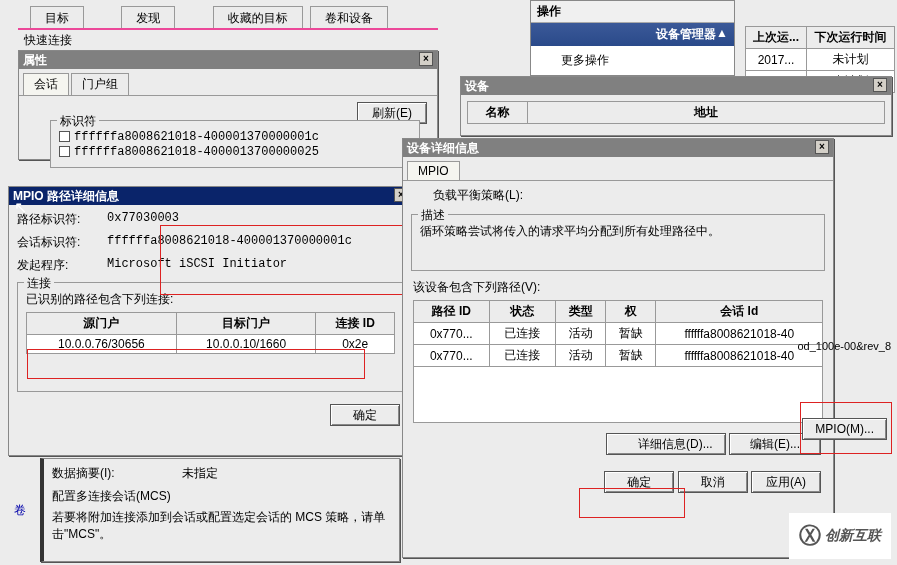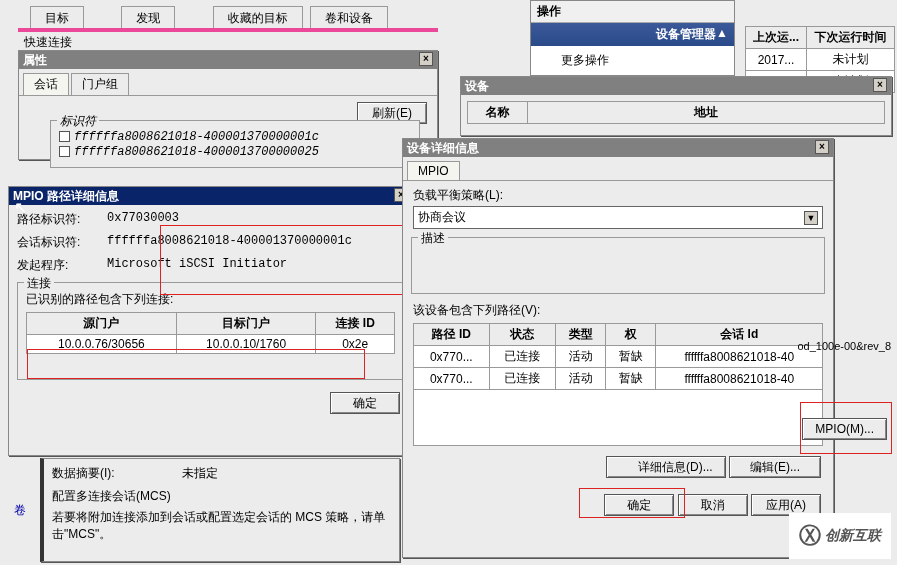--- a/index.html
+++ b/index.html
@@ -127,21 +127,21 @@
 </style>
 </head>
 <body>
 
 <div style="position:absolute; left:30px; top:6px;">
   <span class="toptab">目标</span>
   <span class="toptab" style="margin-left:30px;">发现</span>
   <span class="toptab" style="margin-left:30px;">收藏的目标</span>
   <span class="toptab">卷和设备</span>
 </div>
-<div style="position:absolute; left:18px; top:28px; border-top:4px solid #ec4899; width:420px; padding:2px 6px;">快速连接</div>
+<div style="position:absolute; left:18px; top:28px; border-top:2px solid #ec4899; width:420px; padding:2px 6px;">快速连接</div>
 
 <div class="action-panel" style="right:162px; top:0; width:205px;">
   <div style="background:#f0f0f0;border-bottom:1px solid #aaa;padding:2px 6px;font-weight:bold;">操作</div>
   <div class="action-header">
     <span>设备管理器</span>
     <span>▲</span>
   </div>
   <div style="padding:6px 30px;">更多操作</div>
 </div>
 
@@ -172,21 +172,21 @@
   <div class="tabbar">
     <div class="tab active">会话</div>
     <div class="tab">门户组</div>
   </div>
   <div style="text-align:right;padding:6px 10px 0 0;">
     <button class="btn">刷新(E)</button>
   </div>
 </div>
 
 <div class="win" style="left:50px; top:120px; width:370px; height:64px; border:none; box-shadow:none;">
-  <div class="fieldset" style="margin:0;font-style:italic;">
+  <div class="fieldset" style="margin:0;">
     <span class="legend">标识符</span>
     <div><span class="checkbox"></span><span style="font-family:'Courier New';">ffffffa8008621018-400001370000001c</span></div>
     <div><span class="checkbox"></span><span style="font-family:'Courier New';">ffffffa8008621018-4000013700000025</span></div>
   </div>
 </div>
 
 <div class="win" style="left:8px; top:186px; width:405px; height:270px;">
   <div class="titlebar">
     <span>MPIO  路径详细信息</span>
     <span class="close-x">×</span>
@@ -197,33 +197,33 @@
     </div>
   <div class="kv">
       <span class="k">会话标识符:</span>
       <span class="v">ffffffa8008621018-400001370000001c</span>
     </div>
   <div class="kv">
       <span class="k">发起程序:</span>
       <span class="v">Microsoft iSCSI Initiator</span>
     </div>
 
-  <div class="fieldset" style="height:98px;">
+  <div class="fieldset" style="height:110px;">
     <span class="legend">连接</span>
     <div style="margin-bottom:4px;">已识别的路径包含下列连接:</div>
     <table class="tbl">
       <tbody>
           <tr>
         <th>源门户</th>
         <th>目标门户</th>
         <th>连接 ID</th>
       </tr>
       <tr>
         <td>10.0.0.76/30656</td>
-        <td>10.0.0.10/1760</td>
+        <td>10.0.0.10/1660</td>
         <td>0x2e</td>
       </tr>
     </tbody>
       </table>
   </div>
   <div style="text-align:right; padding:4px 12px;">
     <button class="btn">确定</button>
   </div>
 </div>
 
@@ -258,29 +258,24 @@
 </div>
 
 <div class="win" style="left:402px; top:138px; width:432px; height:420px;">
   <div class="titlebar inactive">
     <span>设备详细信息</span>
     <span class="close-x">×</span>
   </div>
   <div class="tabbar">
     <div class="tab active">MPIO</div>
   </div>
-  <div style="padding:6px 10px 2px 10px;">负载平衡策略(L):</div>
-  <div style="margin:0 10px;">
-    <div class="dropdown">
-      <span>协商会议</span>
-      <span class="arrow">▼</span>
-    </div>
-  </div>
+  <div style="padding:6px 10px 2px 10px;margin-left:20px;">负载平衡策略(L):</div>
   <div class="fieldset" style="height:57px;">
     <span class="legend">描述</span>
+    <div>循环策略尝试将传入的请求平均分配到所有处理路径中。</div>
   </div>
   <div style="margin:4px 10px;">该设备包含下列路径(V):</div>
   <div style="margin:0 10px;">
     <table class="tbl">
       <tbody>
           <tr>
         <th>路径 ID</th>
         <th>状态</th>
         <th>类型</th>
         <th>权</th>

